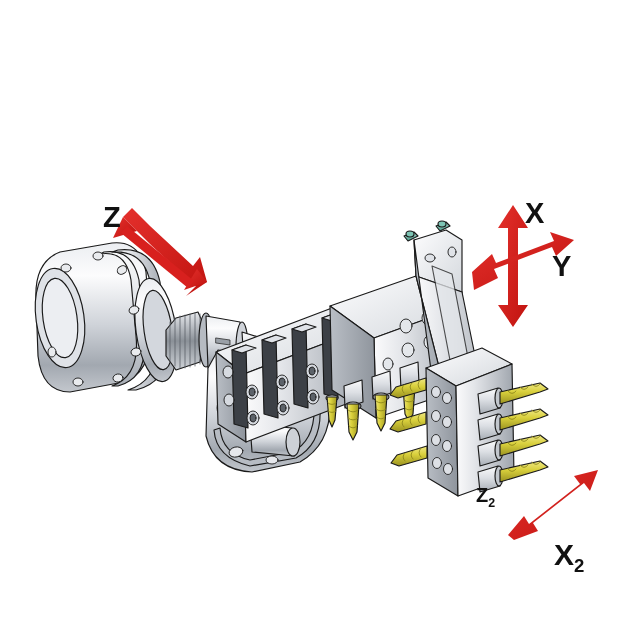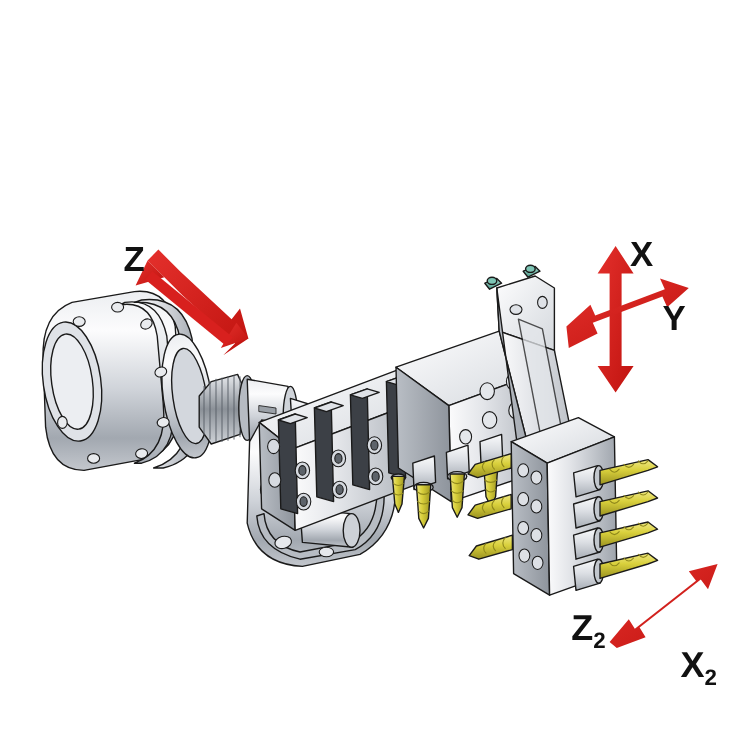--- a/index.html
+++ b/index.html
@@ -6,22 +6,22 @@
   body{width:625px;height:625px;overflow:hidden;
        font-family:"Liberation Sans",sans-serif;}
   #stage{position:relative;width:625px;height:625px;background:#ffffff;}
   #scene{position:absolute;inset:0;}
   .lbl{position:absolute;font-weight:bold;color:#111;line-height:1;
        font-family:"Liberation Sans",sans-serif;white-space:nowrap;}
   .lbl sub{font-size:.62em;font-weight:bold;}
   #lz{left:103px;top:203px;font-size:29px;}
   #lx{left:525px;top:199px;font-size:29px;}
   #ly{left:552px;top:252px;font-size:29px;}
-  #lz2{left:476px;top:509px;font-size:30px;}
-  #lx2{left:567px;top:540px;font-size:30px;}
+  #lz2{left:476px;top:485px;font-size:20px;}
+  #lx2{left:554px;top:540px;font-size:30px;}
 </style>
 </head>
 <body>
 
 <div id="stage">
 
   <svg id="scene" viewBox="0 0 625 625">
     <defs>
       <linearGradient id="gMetalV" x1="0" y1="0" x2="1" y2="0">
         <stop offset="0" stop-color="#fbfbfc"></stop>

